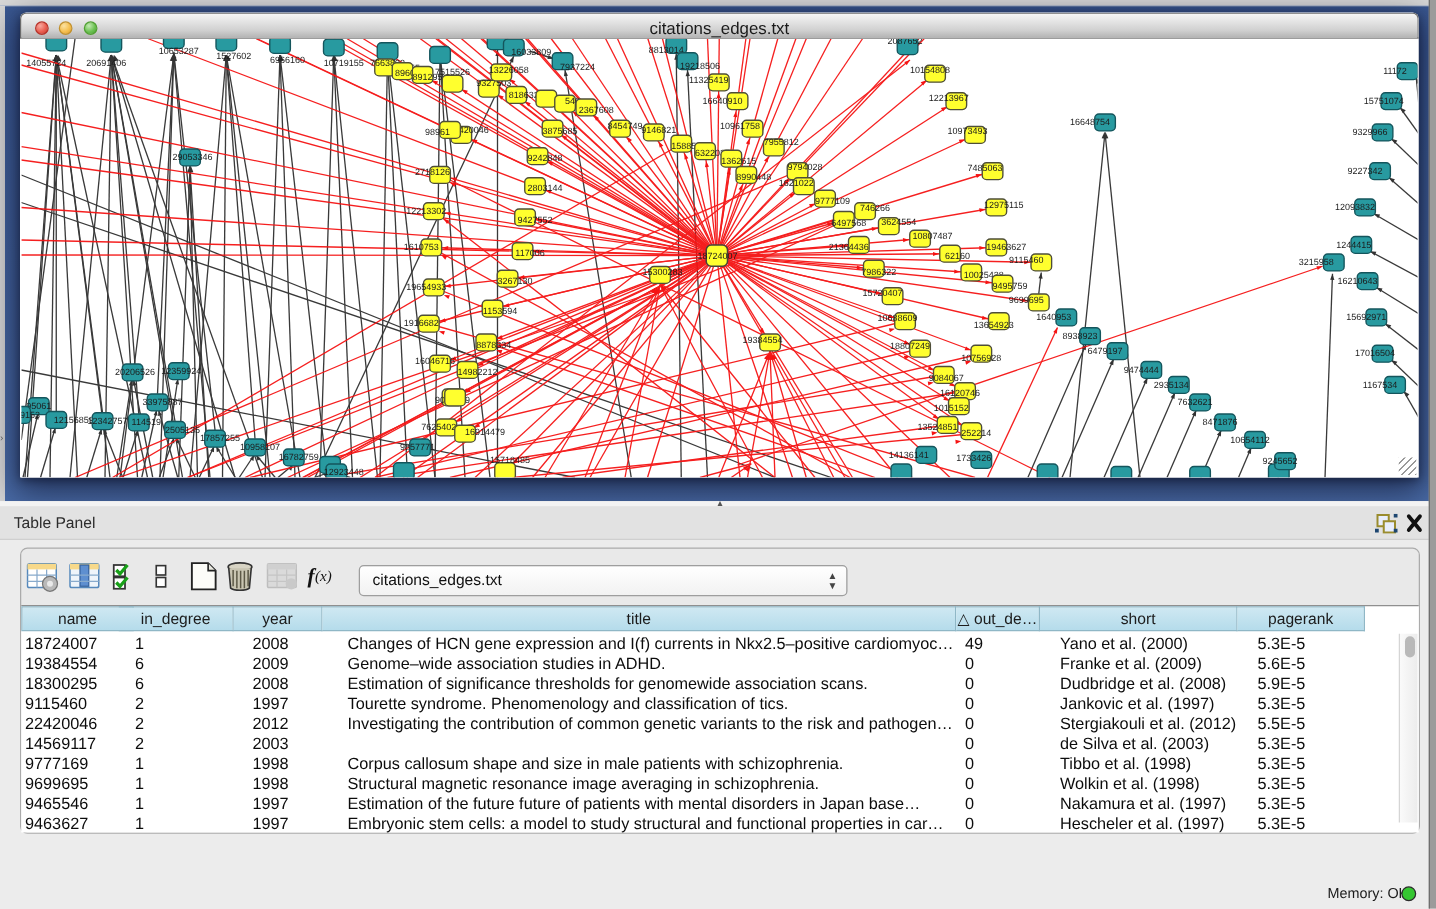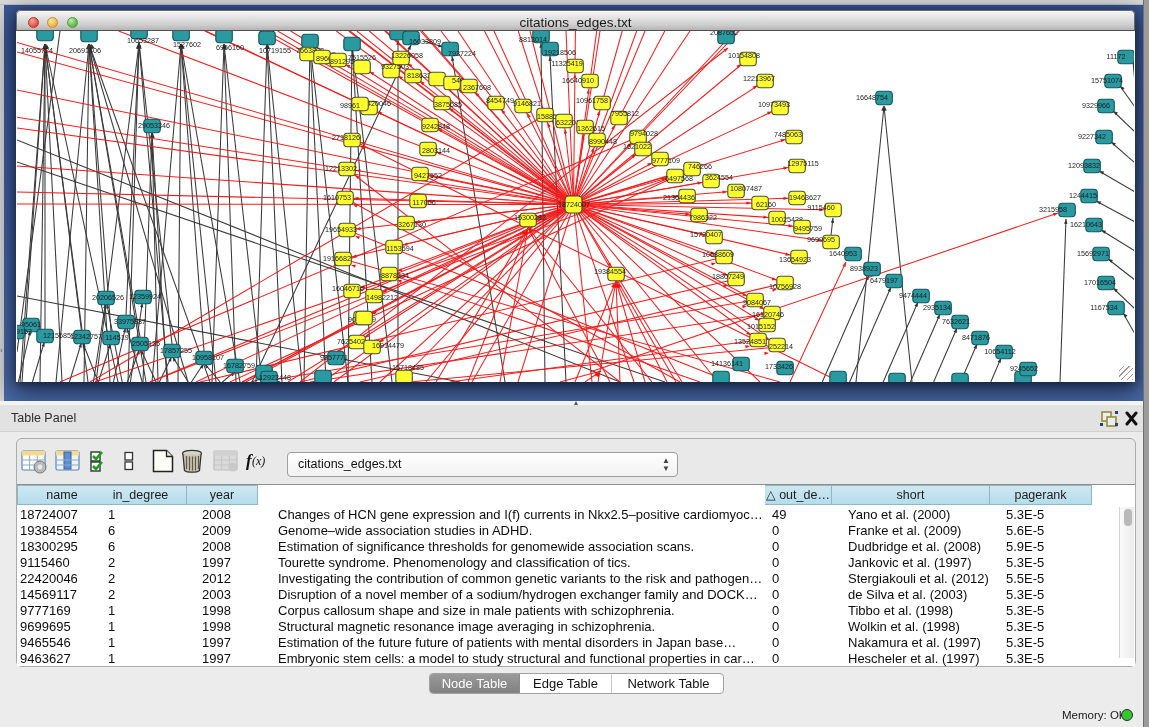--- a/index.html
+++ b/index.html
@@ -826,20 +826,21 @@
  <g transform="translate(225,0)">
         <text x="0" y="17" font-family="'Liberation Serif',serif" font-size="17" font-style="italic" font-weight="bold" fill="#111">f</text>
  <text x="6" y="16" font-family="'Liberation Serif',serif" font-size="12" font-style="italic" fill="#111">(x)</text>
       </g>
 </svg>
 <div id="combo">citations_edges.txt<div class="arr">▲<br>▼</div></div>
 
 <div class="hdr" style="left:17px;width:90px;border-left:1px solid #8fb7c6">name</div>
 <div class="hdr" style="left:95px;width:92px">in_degree</div>
 <div class="hdr" style="left:187px;width:71px">year</div>
+<div class="hdr" style="left:258px;width:507px">title</div>
 <div class="hdr" style="left:765px;width:67px">△ out_de…</div>
 <div class="hdr" style="left:832px;width:158px">short</div>
 <div class="hdr" style="left:990px;width:102px">pagerank</div>
 <div class="row" style="top:506px">
 <span style="left:20px">18724007</span>
       <span style="left:108px">1</span>
       <span style="left:202px">2008</span>
       <span style="left:278px">Changes of HCN gene expression and I(f) currents in Nkx2.5–positive cardiomyoc…</span>
       <span style="left:772px">49</span>
       <span style="left:848px">Yano et al. (2000)</span>
@@ -878,21 +879,20 @@
       <span style="left:202px">2012</span>
       <span style="left:278px">Investigating the contribution of common genetic variants to the risk and pathogen…</span>
       <span style="left:772px">0</span>
       <span style="left:848px">Stergiakouli et al. (2012)</span>
       <span style="left:1006px">5.5E-5</span>
     </div>
     <div class="row" style="top:586px">
 <span style="left:20px">14569117</span>
       <span style="left:108px">2</span>
       <span style="left:202px">2003</span>
-      <span style="left:278px">Disruption of a novel member of a sodium/hydrogen exchanger family and DOCK…</span>
       <span style="left:772px">0</span>
       <span style="left:848px">de Silva et al. (2003)</span>
       <span style="left:1006px">5.3E-5</span>
     </div>
     <div class="row" style="top:602px">
 <span style="left:20px">9777169</span>
       <span style="left:108px">1</span>
       <span style="left:202px">1998</span>
       <span style="left:278px">Corpus callosum shape and size in male patients with schizophrenia.</span>
       <span style="left:772px">0</span>
@@ -922,20 +922,15 @@
       <span style="left:108px">1</span>
       <span style="left:202px">1997</span>
       <span style="left:278px">Embryonic stem cells: a model to study structural and functional properties in car…</span>
       <span style="left:772px">0</span>
       <span style="left:848px">Hescheler et al. (1997)</span>
       <span style="left:1006px">5.3E-5</span>
     </div>
 <div id="vsb">
       <div id="vsbthumb"></div>
     </div>
-<div id="tabs">
-      <div class="tab" id="tab1">Node Table</div>
-      <div class="tab" id="tab2">Edge Table</div>
-      <div class="tab" id="tab3">Network Table</div>
-    </div>
 <div id="memory">Memory: OK</div>
     <div id="memdot"></div>
 <div id="rightband"></div>
 </div>
 </body></html>

